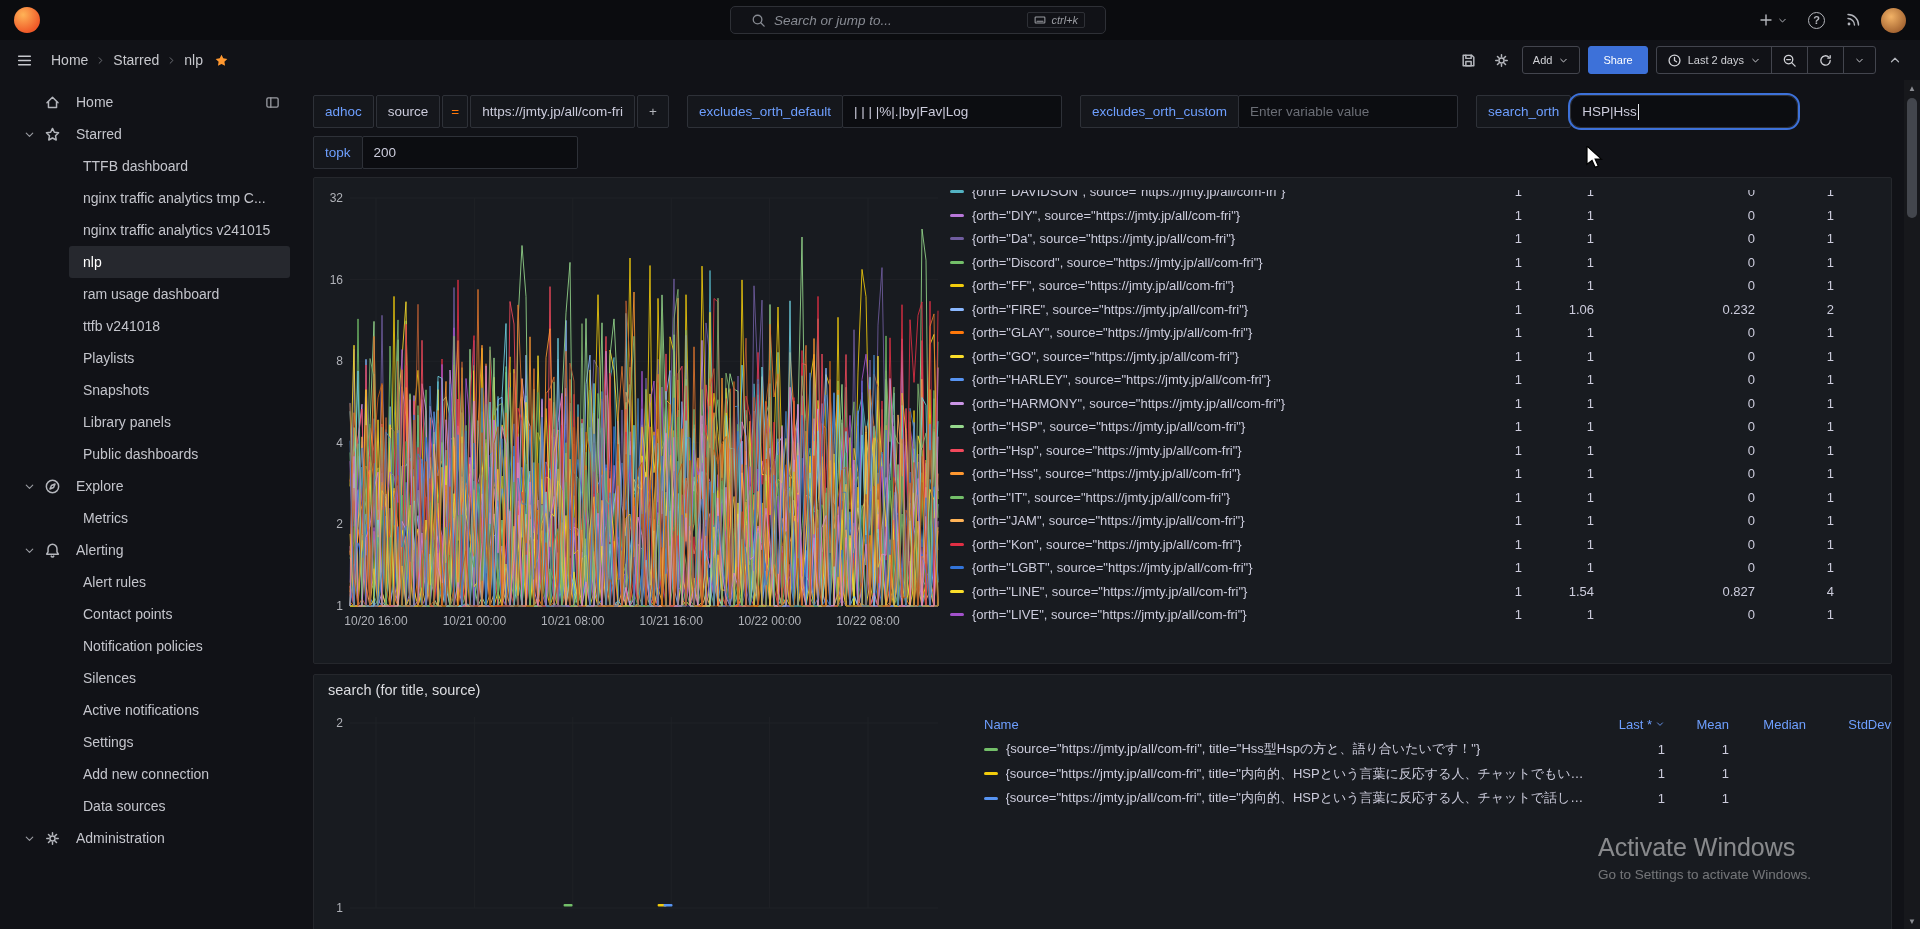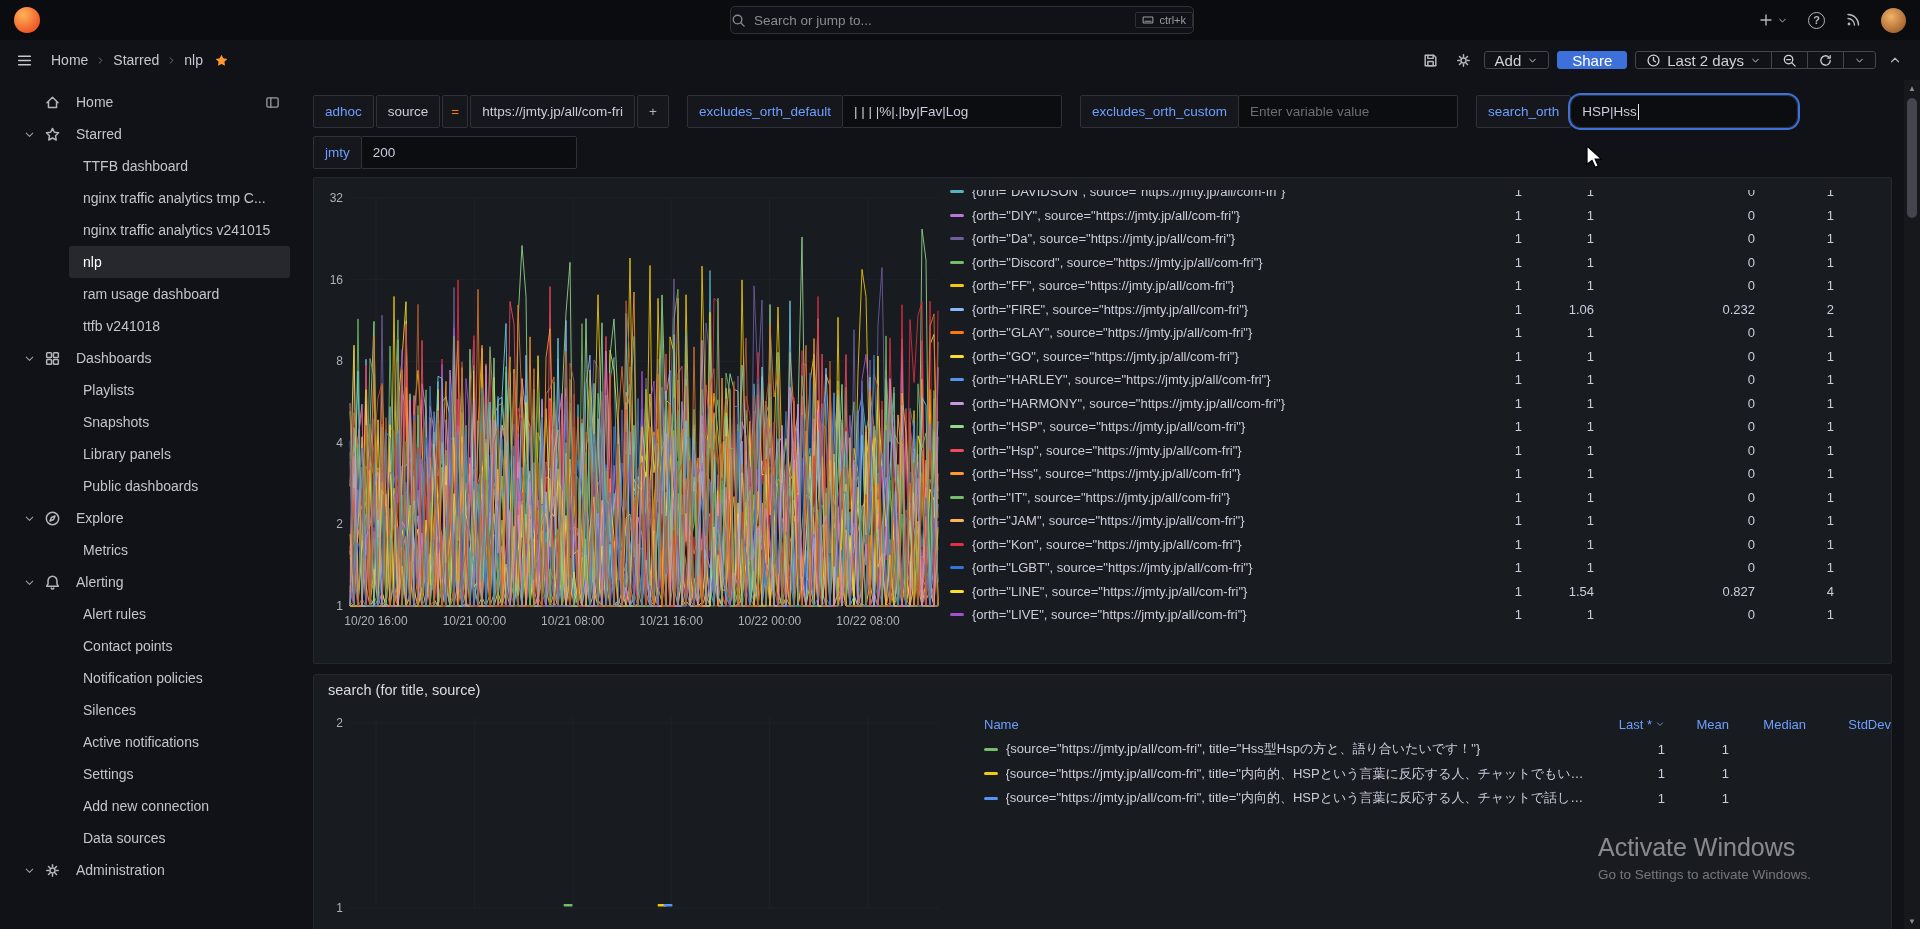--- a/index.html
+++ b/index.html
@@ -4,38 +4,38 @@
 <style>
   html,body{margin:0;padding:0;width:1920px;height:929px;background:#111217;overflow:hidden;
     font-family:"Liberation Sans",sans-serif;color:#ccccdc;}
   *{box-sizing:border-box;}
   svg{display:block;}
   .ic{stroke:currentColor;fill:none;stroke-width:1.4;stroke-linecap:round;stroke-linejoin:round;}
 
   
   .topbar{position:absolute;left:0;top:0;width:1920px;height:40px;background:#0b0c0f;display:flex;align-items:center;padding:0 14px;z-index:30;}
   .logo{width:26px;height:26px;border-radius:50%;background:radial-gradient(circle at 35% 30%,#ffb357,#f05a28 72%);cursor:pointer;}
-  .tb-search{position:absolute;left:730px;top:6px;width:464px;height:28px;border:1px solid #2e3036;border-radius:5px;background:#111217;display:flex;align-items:center;padding:0 0;color:#888b93;cursor:text;}
+  .tb-search{position:absolute;left:730px;top:6px;width:376px;height:28px;border:1px solid #2e3036;border-radius:5px;background:#111217;display:flex;align-items:center;padding:0 20px;color:#888b93;cursor:text;font-style:italic;}
   .tb-search .ph{font-size:13.5px;margin-left:8px;flex:1;}
   .kbd{display:flex;align-items:center;gap:5px;border:1px solid #2e3036;border-radius:2px;padding:1px 6px;font-size:11px;color:#9a9ca2;}
   .tb-right{margin-left:auto;display:flex;align-items:center;gap:20px;color:#b4b6bc;}
   .tb-btn{display:flex;align-items:center;gap:3px;cursor:pointer;background:none;border:none;color:#b4b6bc;padding:0;}
   .help-circle{width:17px;height:17px;border:1.4px solid #b4b6bc;border-radius:50%;font-size:11px;line-height:14px;text-align:center;font-weight:bold;}
   .avatar{width:25px;height:25px;border-radius:50%;background:radial-gradient(circle at 40% 35%,#f2b266,#8a4a1f);cursor:pointer;}
 
   
   .navbar{position:absolute;left:0;top:40px;width:1920px;height:40px;display:flex;align-items:center;padding:0 14px;z-index:20;}
   .burger{color:#c7c8cd;cursor:pointer;margin-right:16px;background:none;border:none;padding:2px;}
   .crumbs{display:flex;align-items:center;gap:7px;font-size:14px;color:#c7c8cd;}
   .crumb{cursor:pointer;}
   .crumb-sep{color:#6e7077;}
   .fav-star{color:#ff9830;margin-left:4px;cursor:pointer;display:flex;}
   .nav-actions{margin-left:auto;display:flex;align-items:center;gap:8px;}
   .icon-btn{background:none;border:none;color:#b4b6bc;cursor:pointer;padding:4px;display:flex;}
-  .btn{height:18px;border:1px solid #43454e;background:transparent;color:#d0d1d6;border-radius:3px;display:flex;align-items:center;gap:6px;padding:0 10px;font-size:15px;cursor:pointer;font-family:inherit;}
+  .btn{height:28px;border:1px solid #43454e;background:transparent;color:#d0d1d6;border-radius:3px;display:flex;align-items:center;gap:6px;padding:0 10px;font-size:11px;cursor:pointer;font-family:inherit;}
   .btn.primary{background:#3d71d9;border-color:#3d71d9;color:#fff;padding:0 14px;}
   .btn-group{display:flex;}
   .btn-group .btn{border-radius:0;margin-left:-1px;}
   .btn-group .btn:first-child{border-radius:3px 0 0 3px;margin-left:0;}
   .btn-group .btn:last-child{border-radius:0 3px 3px 0;}
 
   
   .sidebar{position:absolute;left:0;top:80px;width:300px;bottom:0;padding:6px 10px 0 6px;overflow:hidden;z-index:10;}
   .sb-item{height:32px;display:flex;align-items:center;border-radius:3px;cursor:pointer;color:#c4c5cc;font-size:14px;}
   .sb-item.lvl0{padding-left:8px;}
@@ -265,36 +265,20 @@
     </div>
     <div class="sb-item lvl1 sel">
       <span class="sb-label">nlp</span>
     </div>
     <div class="sb-item lvl1">
       <span class="sb-label">ram usage dashboard</span>
     </div>
     <div class="sb-item lvl1">
       <span class="sb-label">ttfb v241018</span>
     </div>
-    <div class="sb-item lvl0">
-      <span class="sb-chev">
-        <svg class="ic" width="13" height="13" viewBox="0 0 16 16">
-          <path d="M4 6.2l4 4 4-4"></path>
-        </svg>
-      </span>
-      <span class="sb-ico">
-        <svg class="ic" width="17" height="17" viewBox="0 0 16 16">
-          <rect x="2.5" y="2.5" width="4.6" height="4.6" rx="0.8"></rect>
-          <rect x="8.9" y="2.5" width="4.6" height="4.6" rx="0.8"></rect>
-          <rect x="2.5" y="8.9" width="4.6" height="4.6" rx="0.8"></rect>
-          <rect x="8.9" y="8.9" width="4.6" height="4.6" rx="0.8"></rect>
-        </svg>
-      </span>
-      <span class="sb-label">Dashboards</span>
-    </div>
     <div class="sb-item lvl1">
       <span class="sb-label">Playlists</span>
     </div>
     <div class="sb-item lvl1">
       <span class="sb-label">Snapshots</span>
     </div>
     <div class="sb-item lvl1">
       <span class="sb-label">Library panels</span>
     </div>
     <div class="sb-item lvl1">
@@ -395,21 +379,21 @@
       <div class="chip vlabel">search_orth</div>
       <div class="chip vinput w228 focused">
         <span>HSP|Hss</span>
         <span class="caret"></span>
       </div>
     </div>
   </div>
 
   <div class="vrow">
     <div class="vgroup">
-      <div class="chip vlabel">jmty</div>
+      <div class="chip vlabel">topk</div>
       <div class="chip vinput w222">200</div>
     </div>
   </div>
 
   <section class="panel p1">
     <div class="p1-body">
       <svg id="chart1" width="626" height="456">
           <line x1="36" y1="428" x2="624" y2="428" stroke="#1f2226" stroke-width="1"></line>
           <text x="29" y="432" text-anchor="end" fill="#b0b2b8" font-size="12px">1</text>
           <line x1="36" y1="346.4" x2="624" y2="346.4" stroke="#1f2226" stroke-width="1"></line>

